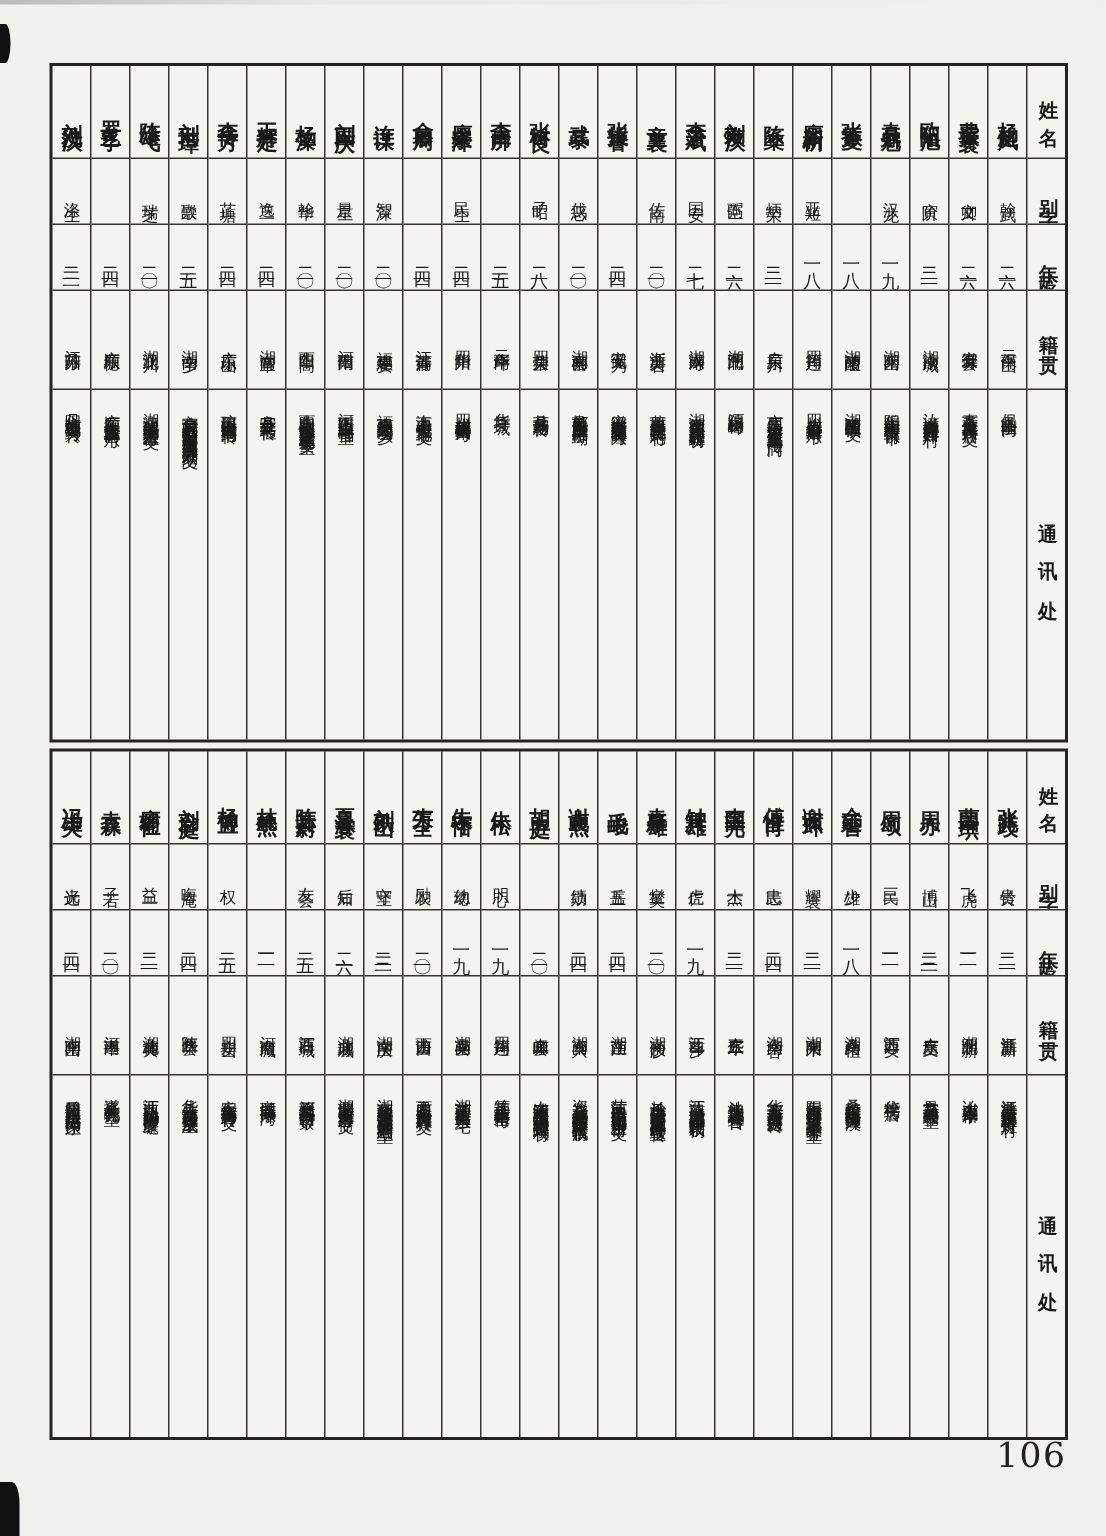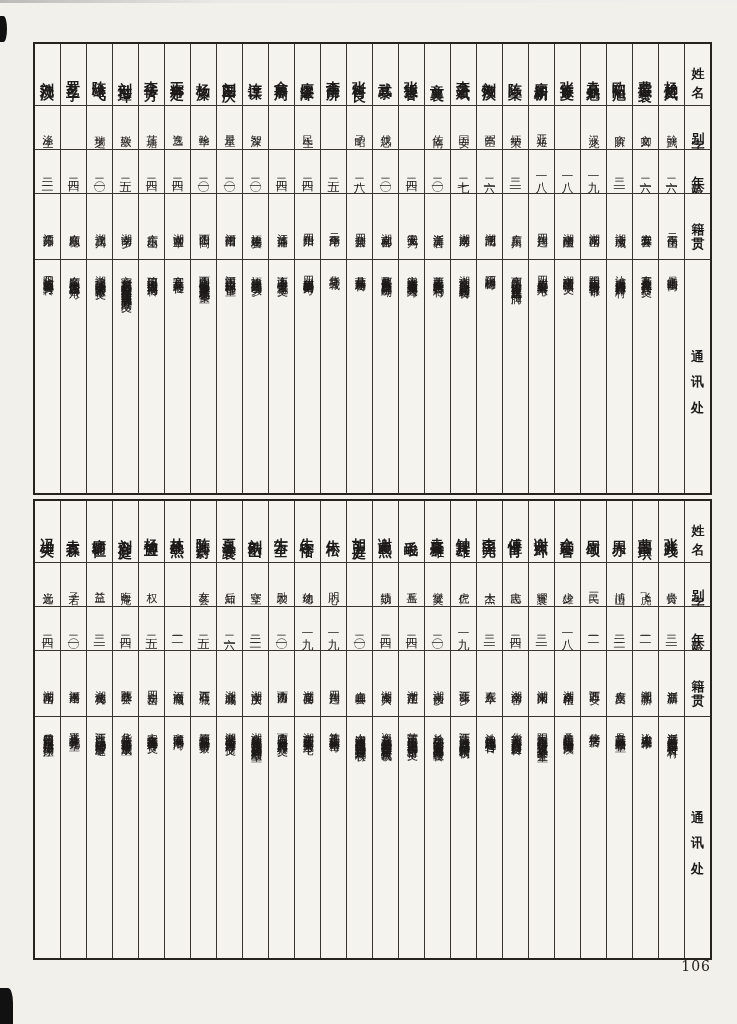--- a/index.html
+++ b/index.html
@@ -58,21 +58,21 @@
   .header-col .vtext{font-weight:bold;}
   .header-col .c-name .vtext{font-size:13px;letter-spacing:18px;}
   .header-col .c-zi .vtext{font-size:13px;letter-spacing:6px;line-height:14px;}
   .header-col .c-age .vtext{font-size:13px;letter-spacing:6px;line-height:14px;}
   .header-col .c-native .vtext{font-size:13px;letter-spacing:14px;}
   .header-col .c-addr{align-items:center;padding-top:0;}
   .header-col .c-addr .vtext{font-size:13px;letter-spacing:26px;line-height:15px;}
 
   .page-number{
     position:absolute;right:26px;top:958px;
-    font-size:14px;letter-spacing:1px;color:#24211d;
+    font-size:23px;letter-spacing:1px;color:#24211d;
   }
 </style>
 </head>
 <body>
 
 <div class="page">
   <div class="artifact art-top"></div>
   <div class="artifact art-tl"></div>
   <div class="artifact art-bl"></div>
 

